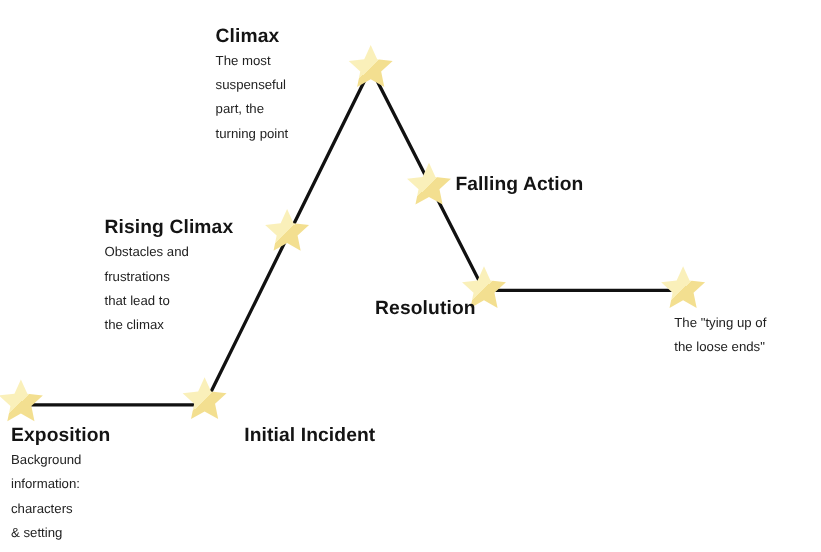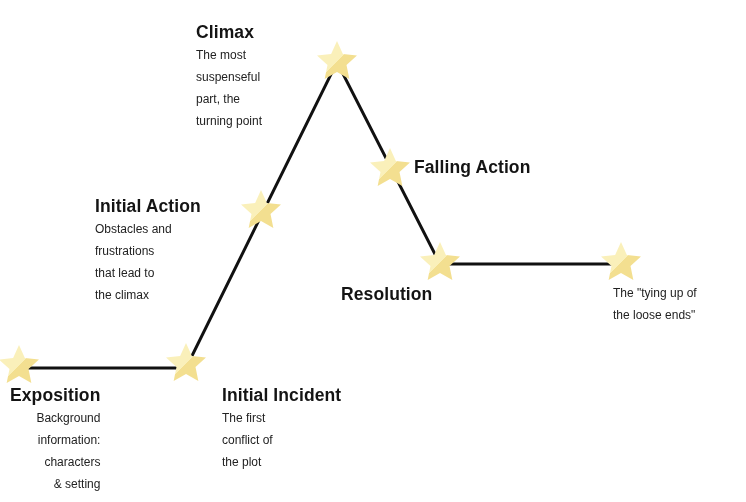--- a/index.html
+++ b/index.html
@@ -69,48 +69,45 @@
 
   <div class="stage-label" style="left:196px; top:20px;">
     <div class="stage-title">Climax</div>
     <div class="stage-desc">The most
 suspenseful
 part, the
 turning point</div>
   </div>
 
   <div class="stage-label" style="left:95px; top:194px;">
-    <div class="stage-title">Initial Action</div>
+    <div class="stage-title">Rising Climax</div>
     <div class="stage-desc">Obstacles and
 frustrations
 that lead to
 the climax</div>
   </div>
 
   <div class="stage-label" style="left:414px; top:107px;margin-top:48px;">
     <div class="stage-title">Falling Action</div>
   </div>
 
-  <div class="stage-label" style="left:341px; top:282px;">
+  <div class="stage-label" style="left:341px; top:267px;">
     <div class="stage-title">Resolution</div>
   </div>
 
   <div class="stage-label" style="left:613px; top:282px;">
     <div class="stage-desc">The "tying up of
 the loose ends"</div>
   </div>
 
-  <div class="stage-label" style="left:10px; top:383px;text-align:right;">
+  <div class="stage-label" style="left:10px; top:383px;">
     <div class="stage-title">Exposition</div>
     <div class="stage-desc">Background
 information:
 characters
 &amp; setting</div>
   </div>
 
   <div class="stage-label" style="left:183px; top:383px;margin-left:39px;">
     <div class="stage-title">Initial Incident</div>
-    <div class="stage-desc">The first
-conflict of
-the plot</div>
   </div>
 
 </div>
 
 </body></html>

